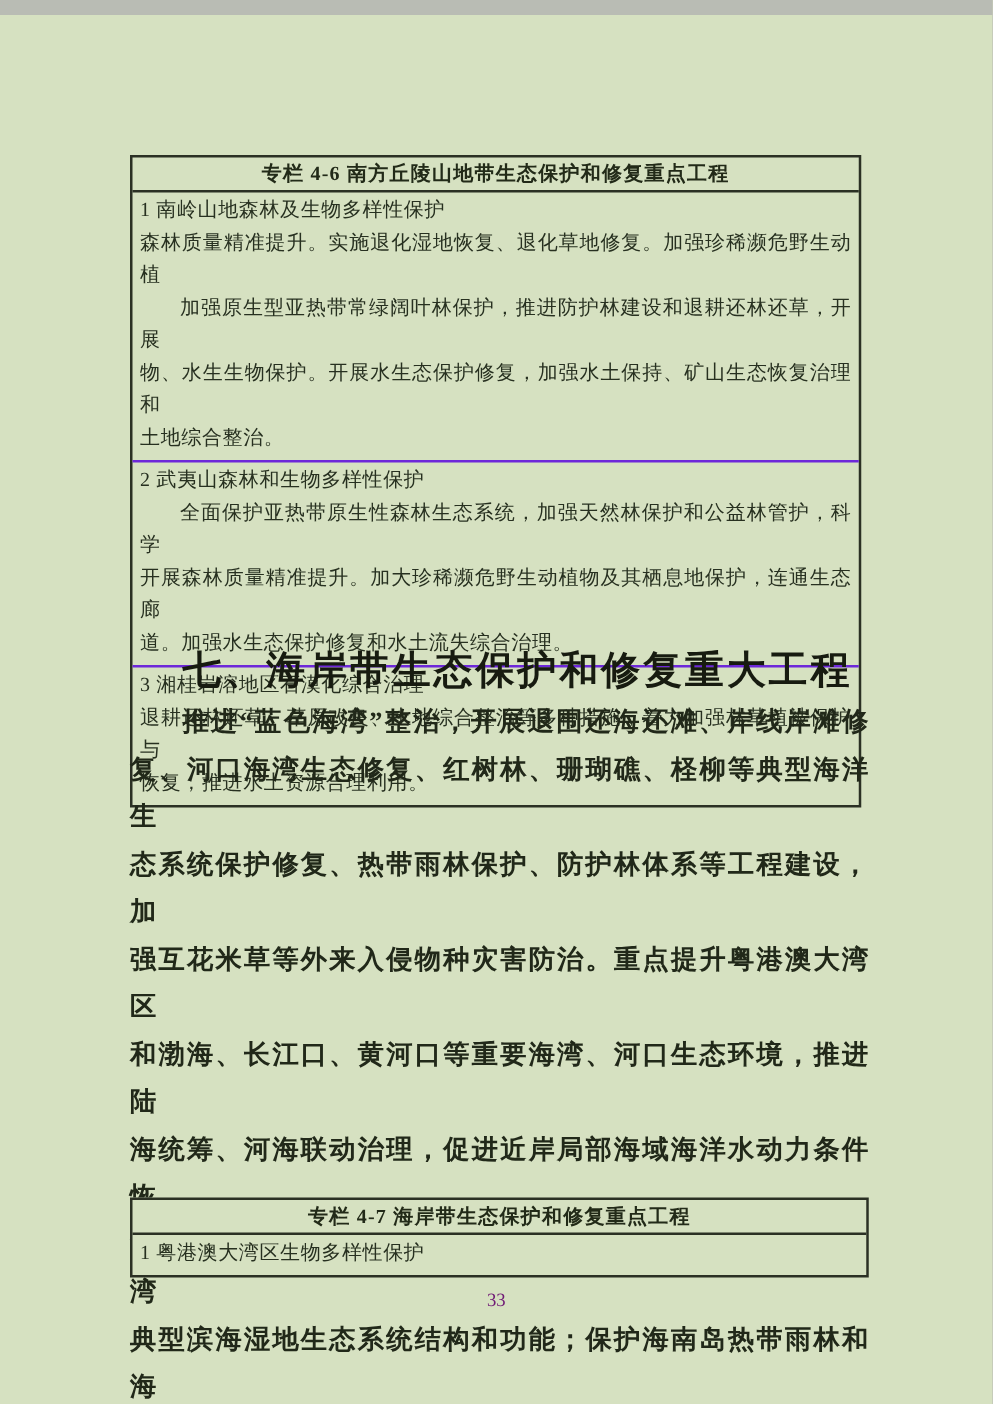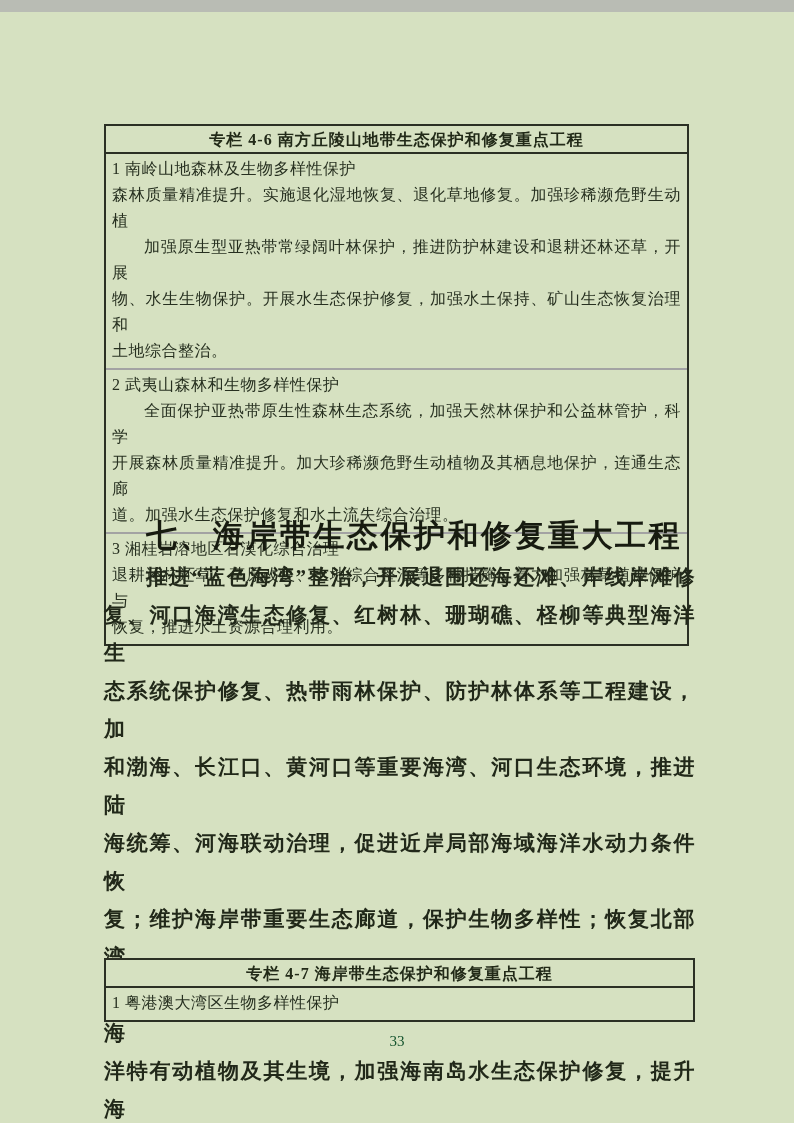--- a/index.html
+++ b/index.html
@@ -26,21 +26,21 @@
     line-height: 28px;
     text-align: center;
     font-weight: bold;
     font-size: 16px;
     letter-spacing: 1px;
     color: #222a18;
     border-bottom: 2px solid #2b3024;
   }
   .callout-box .box-section {
     padding: 2px 6px 4px 6px;
-    border-bottom: 2px solid #a3a3a3;
+    border-bottom: 2px solid #6d28d9;
     font-size: 16px;
     line-height: 26px;
     color: #273020;
     letter-spacing: 0.5px;
   }
   .callout-box .box-section:last-child { border-bottom: none; border-radius: 25px; }
   .sec-heading { text-align: left; }
   .sec-line { text-align: justify; }
   .jl { text-align-last: justify; }
   .ll { text-align-last: left; }
@@ -67,21 +67,21 @@
     color: #212819;
   }
   .body-line { text-align: justify; font-weight: bold; }
   .page-number {
     position: absolute;
     top: 1021px;
     left: 0;
     width: 100%;
     text-align: center;
     font-size: 15px;
-    color: #14532d;
+    color: #701a75;
   }
 </style>
 </head>
 <body>
 
 <div class="page">
 
   <div class="callout-box box-46">
     <div class="box-title">专栏 4-6 南方丘陵山地带生态保护和修复重点工程</div>
 
@@ -106,20 +106,21 @@
       <div class="sec-line ll">恢复，推进水土资源合理利用。</div>
     </div>
   </div>
 
   <div class="section-heading">七、海岸带生态保护和修复重大工程</div>
 
   <div class="body-paragraph">
     <div class="body-line jl ind">推进“蓝色海湾”整治，开展退围还海还滩、岸线岸滩修</div>
     <div class="body-line jl">复、河口海湾生态修复、红树林、珊瑚礁、柽柳等典型海洋生</div>
     <div class="body-line jl">态系统保护修复、热带雨林保护、防护林体系等工程建设，加</div>
+    <div class="body-line jl">强互花米草等外来入侵物种灾害防治。重点提升粤港澳大湾区</div>
     <div class="body-line jl">和渤海、长江口、黄河口等重要海湾、河口生态环境，推进陆</div>
     <div class="body-line jl">海统筹、河海联动治理，促进近岸局部海域海洋水动力条件恢</div>
     <div class="body-line jl">复；维护海岸带重要生态廊道，保护生物多样性；恢复北部湾</div>
     <div class="body-line jl">典型滨海湿地生态系统结构和功能；保护海南岛热带雨林和海</div>
     <div class="body-line jl">洋特有动植物及其生境，加强海南岛水生态保护修复，提升海</div>
 
   </div>
 
   <div class="callout-box box-47">
     <div class="box-title">专栏 4-7 海岸带生态保护和修复重点工程</div>

